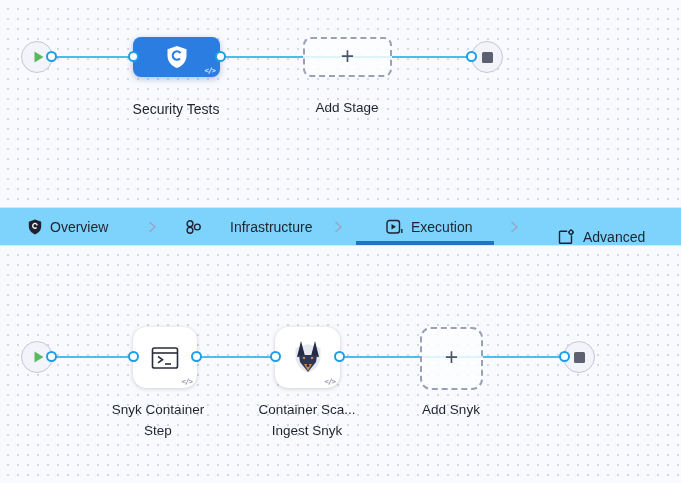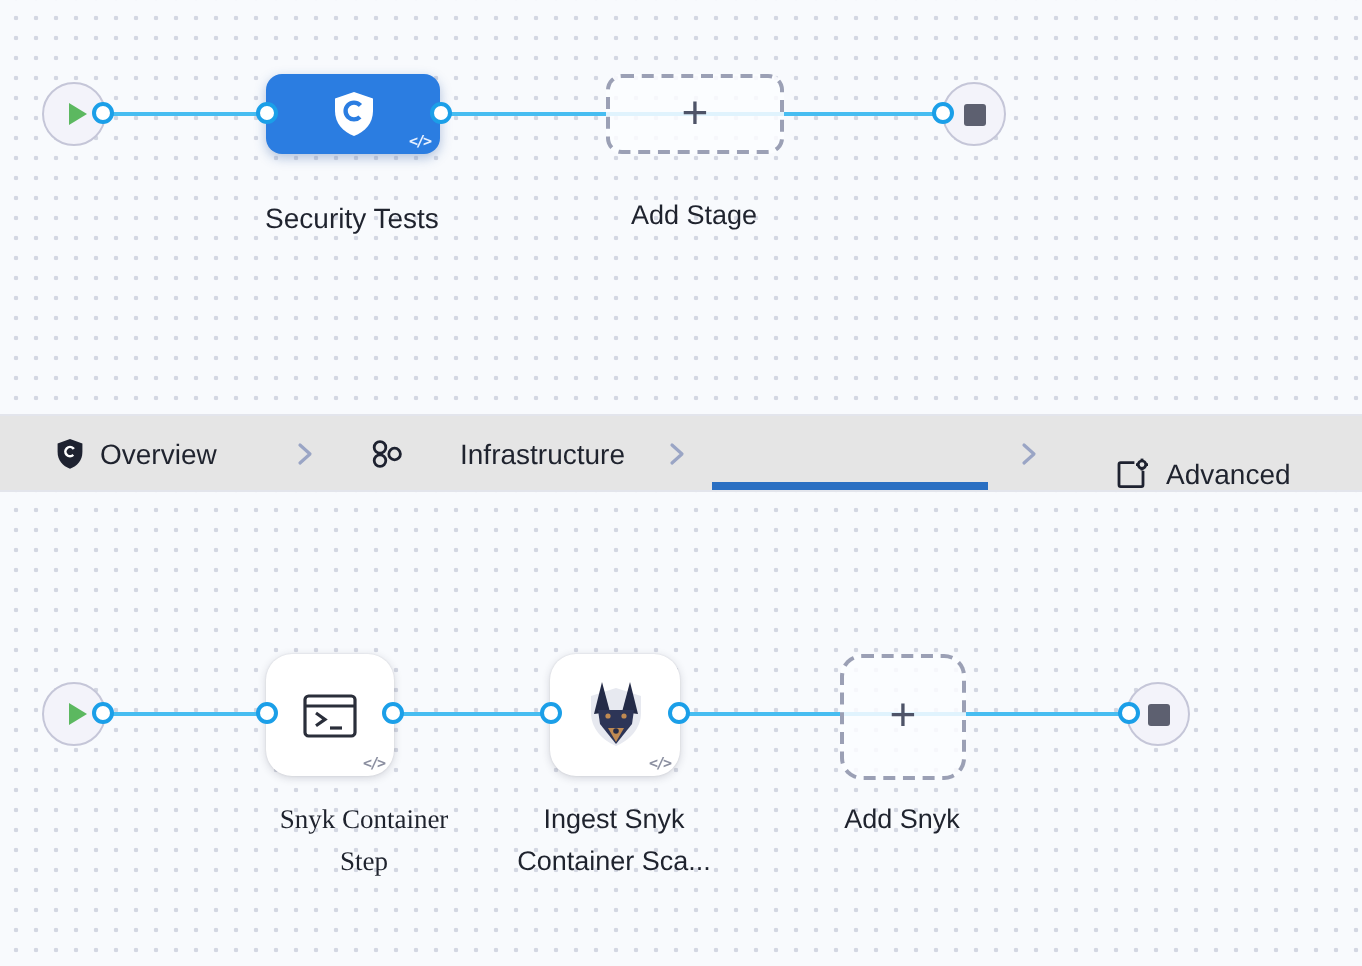--- a/index.html
+++ b/index.html
@@ -59,21 +59,21 @@
   .node-label span{display:block;}
 
   .step-card{
     position:absolute;top:81px;width:64px;height:61px;background:#fff;
     border-radius:13px;z-index:2;
     box-shadow:0 1px 4px rgba(40,41,61,0.18),0 0 1px rgba(40,41,61,0.12);
     display:flex;align-items:center;justify-content:center;
   }
 
   #tab-bar{
-    position:absolute;top:207px;left:0;width:681px;height:39px;background:#e5e5e5;
+    position:absolute;top:207px;left:0;width:681px;height:39px;background:#7dd3fc;
     border-top:1px solid #e3e5ec;border-bottom:1px solid #e3e5ec;
     box-sizing:border-box;z-index:5;
   }
   .tab{
     position:absolute;top:0;height:100%;display:flex;align-items:center;gap:8px;
     font-size:14px;color:#1f232e;cursor:pointer;white-space:nowrap;
   }
   .tab-sep{position:absolute;top:0;height:100%;display:flex;align-items:center;}
   #tab-underline{
     position:absolute;left:356px;bottom:0;width:138px;height:4px;
@@ -148,20 +148,28 @@
       </svg>
       <span>Infrastructure</span>
     </div>
 
     <div class="tab-sep" style="left:330px;">
       <svg width="16" height="16" viewBox="0 0 16 16" fill="none" stroke="#9aa5c5" stroke-width="1.6" stroke-linecap="round" stroke-linejoin="round">
         <polyline points="6,3.5 11,8 6,12.5"></polyline>
       </svg>
     </div>
 
+    <div class="tab" style="left:386px;">
+      <svg width="17" height="16" viewBox="0 0 17 16" fill="none" stroke="#1e2230" stroke-width="1.4">
+        <rect x="1" y="1.5" width="12.5" height="12.5" rx="2.5"></rect>
+        <polygon points="5.5,5 10,7.75 5.5,10.5" fill="#1e2230" stroke="none"></polygon>
+        <line x1="15.8" y1="10" x2="15.8" y2="14"></line>
+      </svg>
+      <span>Execution</span>
+    </div>
 
     <div class="tab-sep" style="left:506px;">
       <svg width="16" height="16" viewBox="0 0 16 16" fill="none" stroke="#9aa5c5" stroke-width="1.6" stroke-linecap="round" stroke-linejoin="round">
         <polyline points="6,3.5 11,8 6,12.5"></polyline>
       </svg>
     </div>
 
     <div class="tab" style="left:558px;align-items:flex-end;">
       <svg width="17" height="16" viewBox="0 0 17 16" fill="none" stroke="#1e2230" stroke-width="1.4">
         <path d="M13.5 6.5 V13.4 C13.5 14 13.2 14.3 12.7 14.3 H2.3 C1.8 14.3 1.5 14 1.5 13.4 V3.2 C1.5 2.6 1.8 2.3 2.3 2.3 H9.2"></path>
@@ -219,26 +227,26 @@
       <div class="stop-square"></div>
     </div>
 
     <div class="connector-dot" style="left:46px;top:105px;"></div>
     <div class="connector-dot" style="left:128px;top:105px;"></div>
     <div class="connector-dot" style="left:191px;top:105px;"></div>
     <div class="connector-dot" style="left:270px;top:105px;"></div>
     <div class="connector-dot" style="left:334px;top:105px;"></div>
     <div class="connector-dot" style="left:559px;top:105px;"></div>
 
-    <div class="node-label" style="left:112px;top:153px;font-family:Liberation Serif, serif;">
+    <div class="node-label" style="left:88px;top:153px;">
       <span>Snyk Container</span>
       <span>Step</span>
     </div>
     <div class="node-label" style="left:237px;top:153px;">
+      <span>Container Sca...</span>
       <span>Ingest Snyk</span>
-      <span>Container Sca...</span>
     </div>
     <div class="node-label" style="left:381px;top:153px;">
       <span>Add Snyk</span>
     </div>
   </div>
 
 </div>
 
 </body></html>

